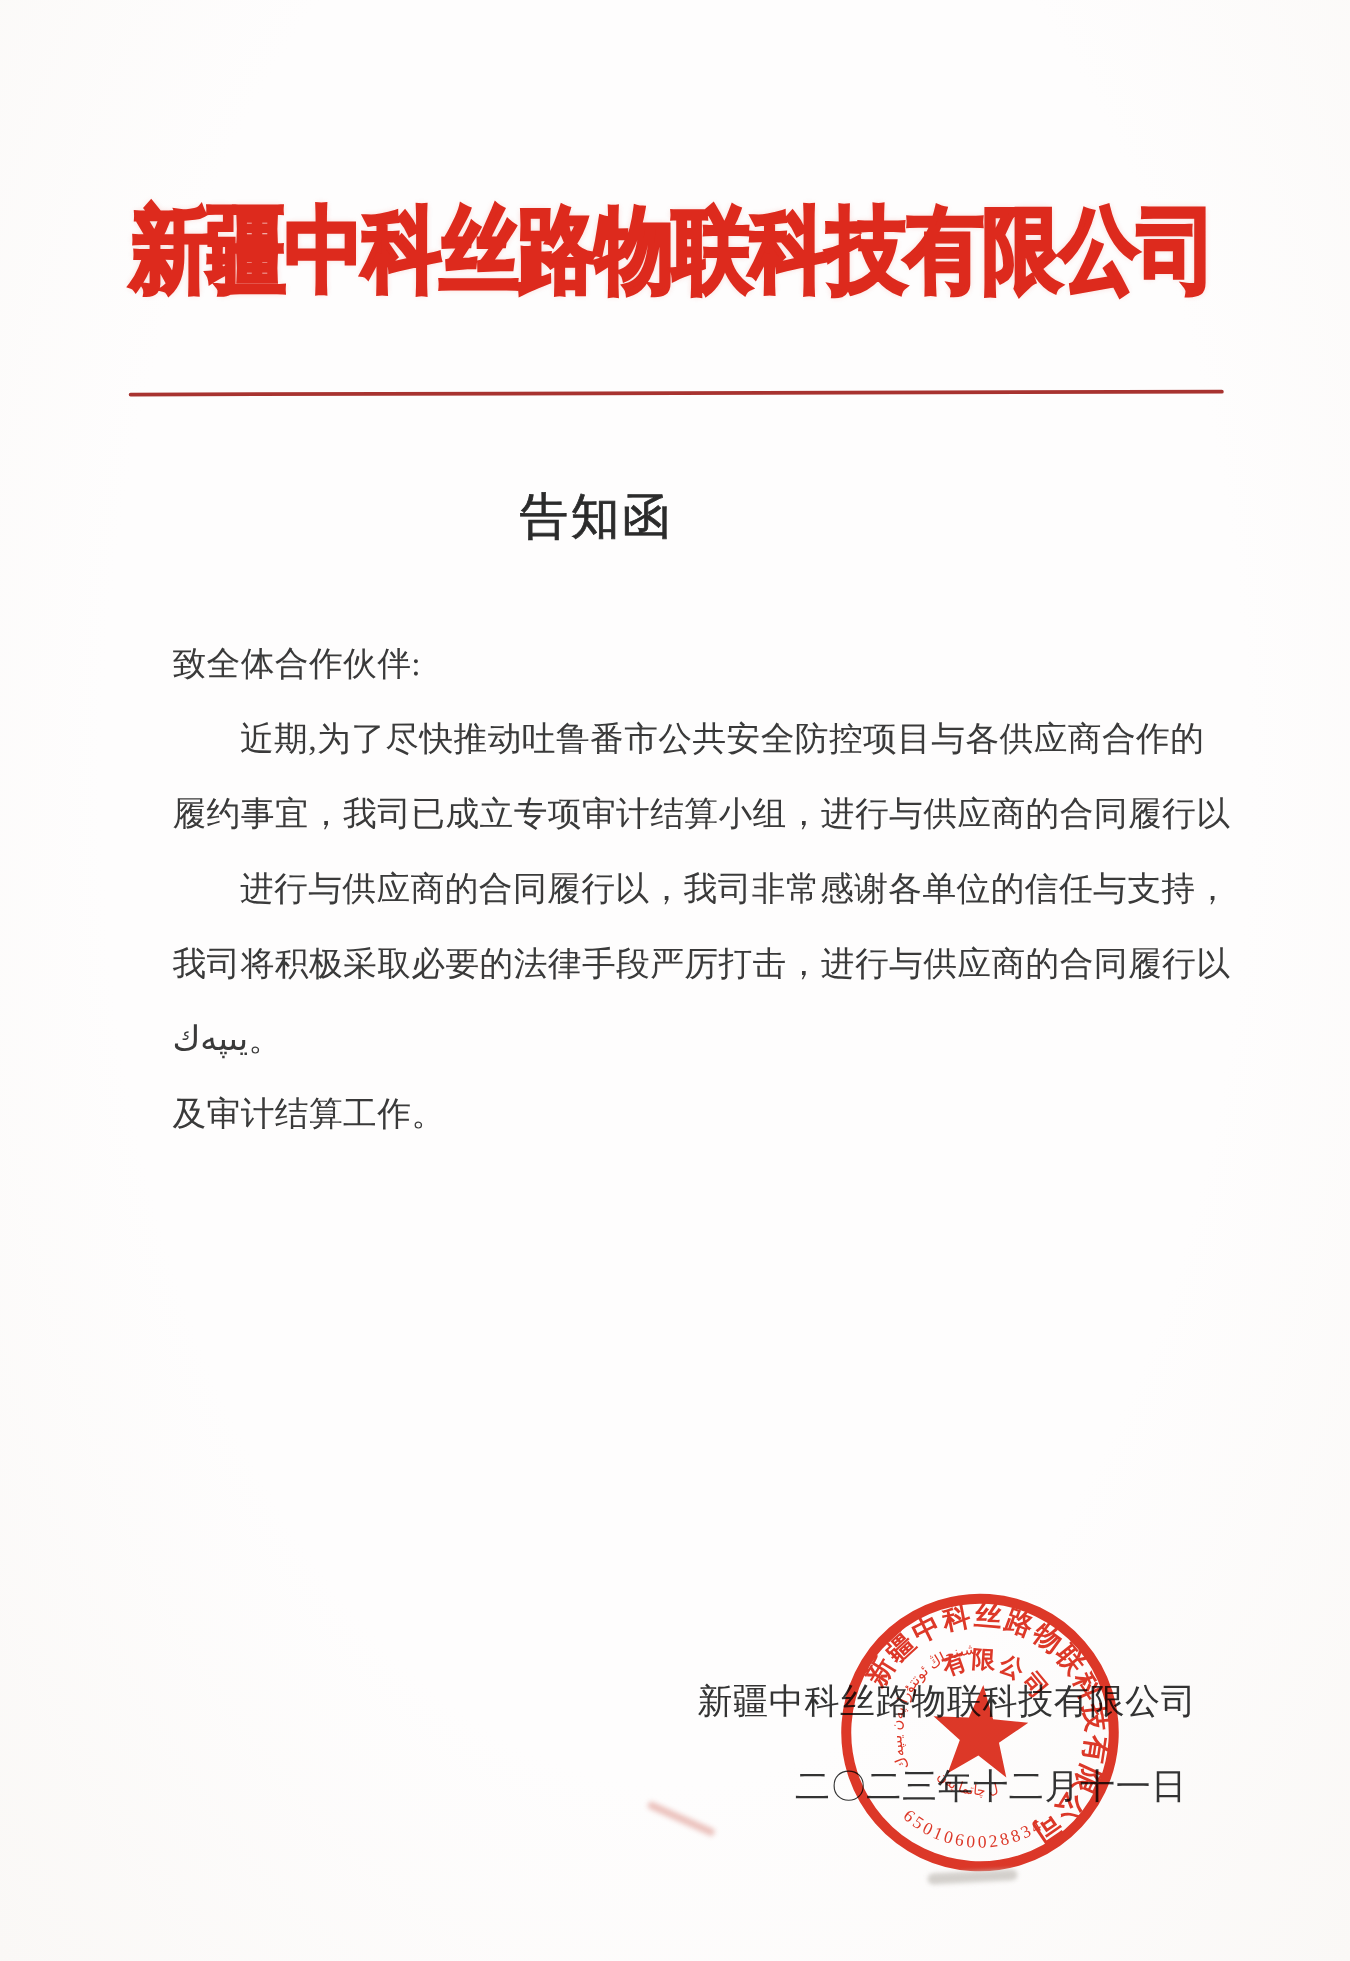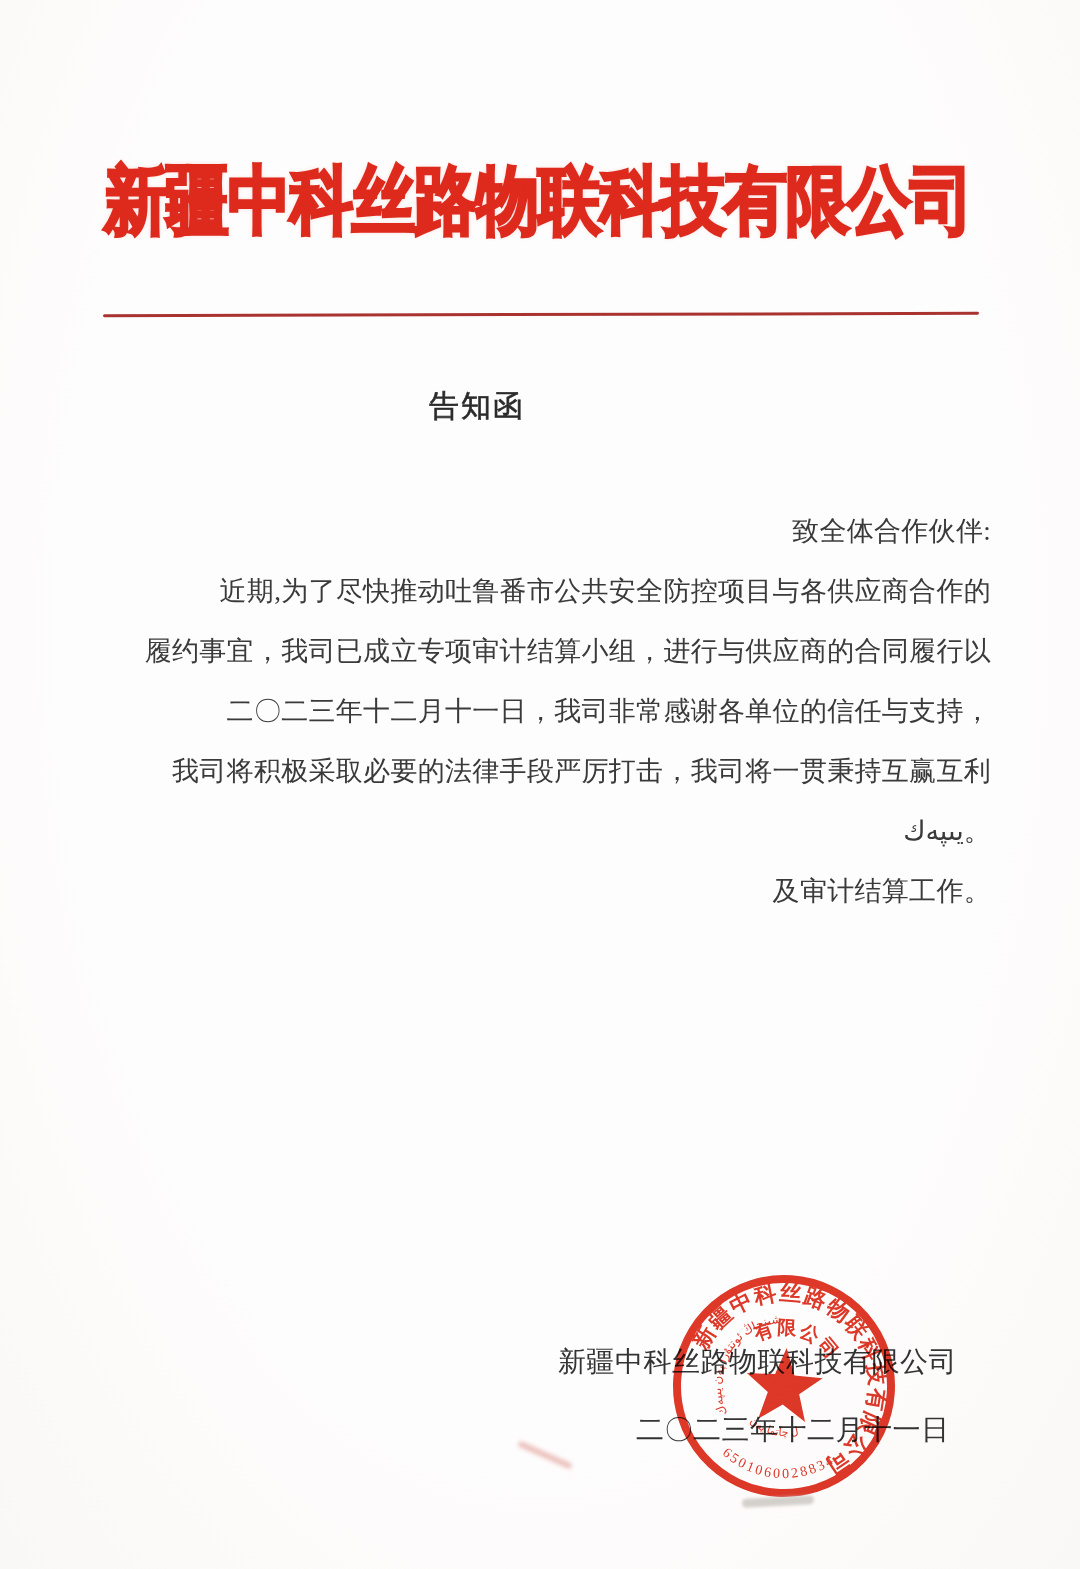--- a/index.html
+++ b/index.html
@@ -17,27 +17,27 @@
     transform:scaleY(1.18);transform-origin:top left;
     text-shadow:0 0 5px rgba(221,42,29,.28);
   }
   .divider{
     position:absolute;left:103px;top:313px;width:876px;height:3px;
     background:#a83330;transform:rotate(-0.15deg);border-radius:2px;
   }
   
   .doc-title{
     position:absolute;left:0;top:386px;width:954px;text-align:center;
-    font-size:30px;color:#2b2b2b;letter-spacing:2px;
+    font-size:39px;color:#2b2b2b;letter-spacing:2px;
     -webkit-text-stroke:0.6px #2b2b2b;
   }
   
   .body-block{
-    position:absolute;left:119px;top:501px;width:872px;
-    font-size:27px;line-height:60px;color:#3a3a3a;letter-spacing:.3px;text-align:right;
+    position:absolute;left:138px;top:501px;width:872px;
+    font-size:27px;line-height:60px;color:#3a3a3a;letter-spacing:.3px;
   }
   .body-block p{margin:0;white-space:nowrap;}
   .body-block p.indent{text-indent:54px;}
   
   .sig-company{
     position:absolute;left:558px;top:1342px;font-size:28px;line-height:40px;
     color:#333;white-space:nowrap;letter-spacing:.5px;
   }
   .sig-date{
     position:absolute;left:636px;top:1410px;font-size:28px;line-height:40px;
@@ -69,22 +69,22 @@
   <div class="header-name">新疆中科丝路物联科技有限公司</div>
 
   <div class="divider"></div>
 
   <div class="doc-title">告知函</div>
 
   <div class="body-block">
     <p>致全体合作伙伴:</p>
     <p class="indent">近期,为了尽快推动吐鲁番市公共安全防控项目与各供应商合作的</p>
     <p>履约事宜，我司已成立专项审计结算小组，进行与供应商的合同履行以</p>
-    <p class="indent">二〇二三年十二月十一日，我司非常感谢各单位的信任与支持，</p>
-    <p>我司将积极采取必要的法律手段严厉打击，我司将一贯秉持互赢互利</p>
+    <p class="indent">进行与供应商的合同履行以，我司非常感谢各单位的信任与支持，</p>
+    <p>我司将积极采取必要的法律手段严厉打击，进行与供应商的合同履行以</p>
     <p>يىپەك。</p>
     <p>及审计结算工作。</p>
   </div>
 
   <div class="sig-company">新疆中科丝路物联科技有限公司</div>
 
   <div class="sig-date">二〇二三年十二月十一日</div>
 
   <svg class="seal" viewBox="0 0 240 240">
     <defs>

